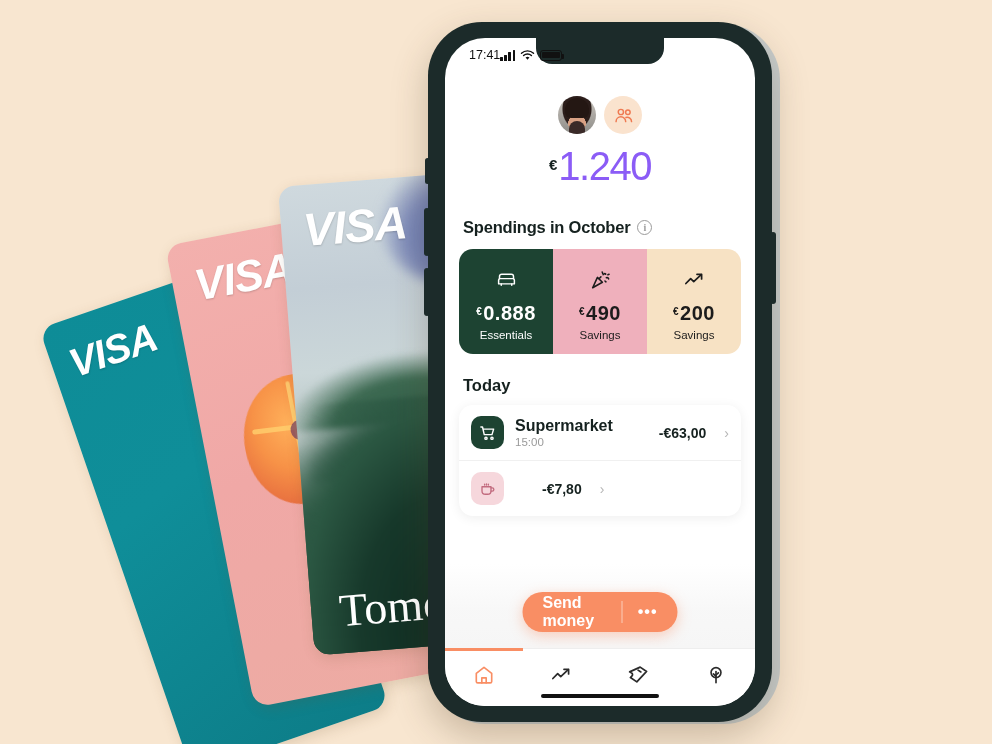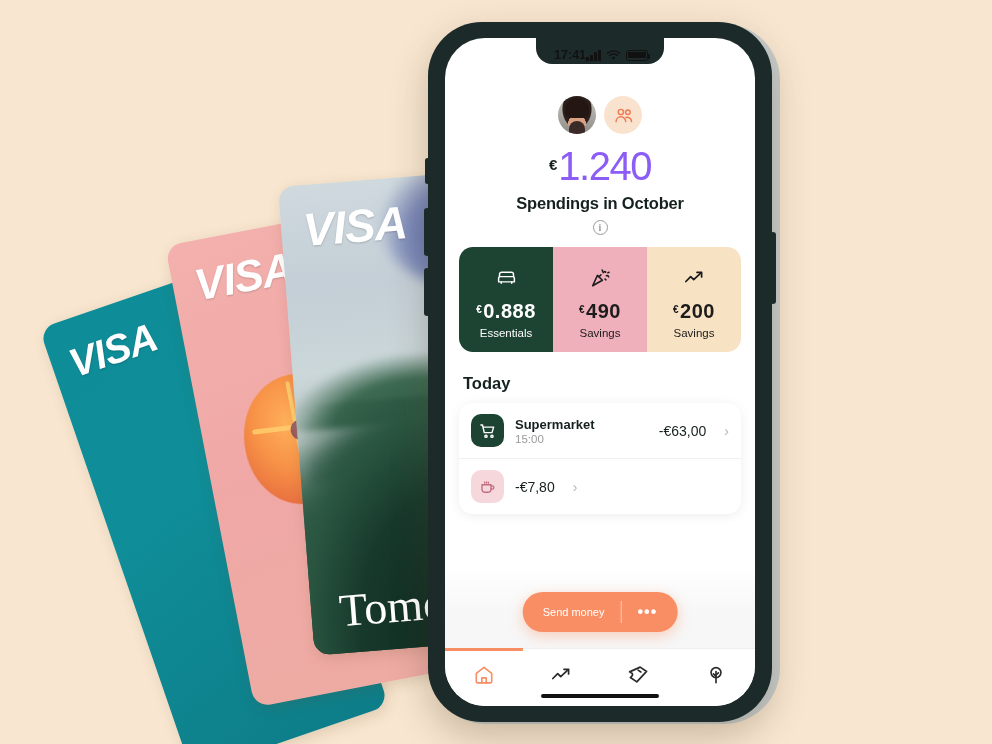--- a/index.html
+++ b/index.html
@@ -128,23 +128,23 @@
     position:absolute; left:50%; top:0; transform:translateX(-50%);
     width:128px; height:26px;
     background:#1c2b2a;
     border-bottom-left-radius:16px; border-bottom-right-radius:16px;
     z-index:6;
   }
 
   
   .statusbar {
     height:34px; flex:0 0 34px;
-    display:flex; align-items:center; justify-content:center;
+    display:flex; align-items:center; justify-content:flex-start;
     padding:0 22px 0 24px;
-    font-size:12.5px; font-weight:bold; color:#111;
+    font-size:12.5px; font-weight:normal; color:#111;
     position:relative; z-index:7;
   }
   .sb-right { display:flex; align-items:center; gap:5px; }
   .bars { display:flex; align-items:flex-end; gap:1.5px; height:11px; }
   .bars i { display:block; width:2.6px; background:#111; border-radius:.5px; }
   .bars i:nth-child(1){height:4px;} .bars i:nth-child(2){height:6px;}
   .bars i:nth-child(3){height:8.5px;} .bars i:nth-child(4){height:11px;}
   .battery {
     width:22px; height:11px; border:1.6px solid #111; border-radius:3px;
     position:relative; padding:1.3px;
@@ -180,21 +180,21 @@
   .balance {
     text-align:center; margin-top:12px;
     display:flex; align-items:flex-start; justify-content:center;
   }
   .bal-cur { font-size:15px; font-weight:bold; color:#15211f; margin-top:10px; margin-right:1px; }
   .bal-amt { font-size:40px; font-weight:normal; color:#8b5cf6; letter-spacing:-1.5px; line-height:1; }
   .bal-sub { text-align:center; color:#8d8d8d; font-size:12.5px; line-height:1.45; margin-top:8px; }
 
   .section-head {
     display:flex; align-items:center; gap:7px;
-    padding:0 18px; flex-direction:column;
+    padding:0 18px; margin-top:24px;
   }
   .section-title { font-size:16.5px; font-weight:bold; color:#15211f; letter-spacing:-.2px; }
   .info-icon {
     width:15px; height:15px; border:1.4px solid #9b9b9b; border-radius:50%;
     color:#9b9b9b; font-size:10px; font-weight:bold;
     display:flex; align-items:center; justify-content:center;
     font-family:"Liberation Serif", serif;
   }
 
   .spend-row {
@@ -214,39 +214,39 @@
   .today-title { font-size:16.5px; font-weight:bold; color:#15211f; padding:0 18px; margin-top:22px; }
 
   .tx-card {
     margin:10px 14px 0 14px; background:#fff; border-radius:14px;
     box-shadow:0 2px 12px rgba(0,0,0,.07);
   }
   .tx-row { display:flex; align-items:center; padding:11px 12px; gap:11px; }
   .tx-row + .tx-row { border-top:1px solid #f0f0f0; }
   .tx-ico { width:33px; height:33px; border-radius:10px; display:flex; align-items:center; justify-content:center; flex:0 0 33px; }
   .tx-mid { flex:1; min-width:0; }
-  .tx-name { font-size:13px; font-weight:bold; color:#15211f; }
+  .tx-name { font-size:16px; font-weight:bold; color:#15211f; }
   .tx-time { font-size:11.5px; color:#9a9a9a; margin-top:1px; }
-  .tx-amt { font-size:14px; font-weight:normal; color:#15211f; }
+  .tx-amt { font-size:14px; font-weight:bold; color:#15211f;margin-left:27px; }
   .tx-chev { color:#b6b6b6; font-size:14px; margin-left:7px; }
 
   .fade-mask {
     position:absolute; left:0; right:0; bottom:0; height:84px;
     background:linear-gradient(180deg, rgba(248,248,248,0) 0%, rgba(247,247,247,.92) 55%, #f6f6f6 100%);
     pointer-events:none; z-index:3;
   }
 
   .send-money {
     position:absolute; left:50%; transform:translateX(-50%);
     bottom:16px; z-index:5;
     background:#F98E64; color:#fff; border-radius:24px;
     height:40px; display:flex; align-items:center;
     padding:0 4px 0 0; box-shadow:0 4px 14px rgba(249,142,100,.4);
   }
-  .sm-label { font-size:11px; font-weight:normal; padding:0 16px 0 20px; }
+  .sm-label { font-size:16px; font-weight:bold; padding:0 16px 0 20px; }
   .sm-div { width:1px; height:22px; background:rgba(255,255,255,.55); }
   .sm-dots { padding:0 16px; font-size:16px; font-weight:bold; letter-spacing:1px; line-height:1; }
 
   .tabbar {
     flex:0 0 58px; background:#fff; display:flex;
     border-top:1px solid #eee; position:relative; z-index:4;
   }
   .tab { flex:1; display:flex; align-items:center; justify-content:center; position:relative; padding-bottom:6px; }
   .tab.active:before {
     content:""; position:absolute; left:0; right:0; top:-1px; height:2.5px; background:#F98E64;

